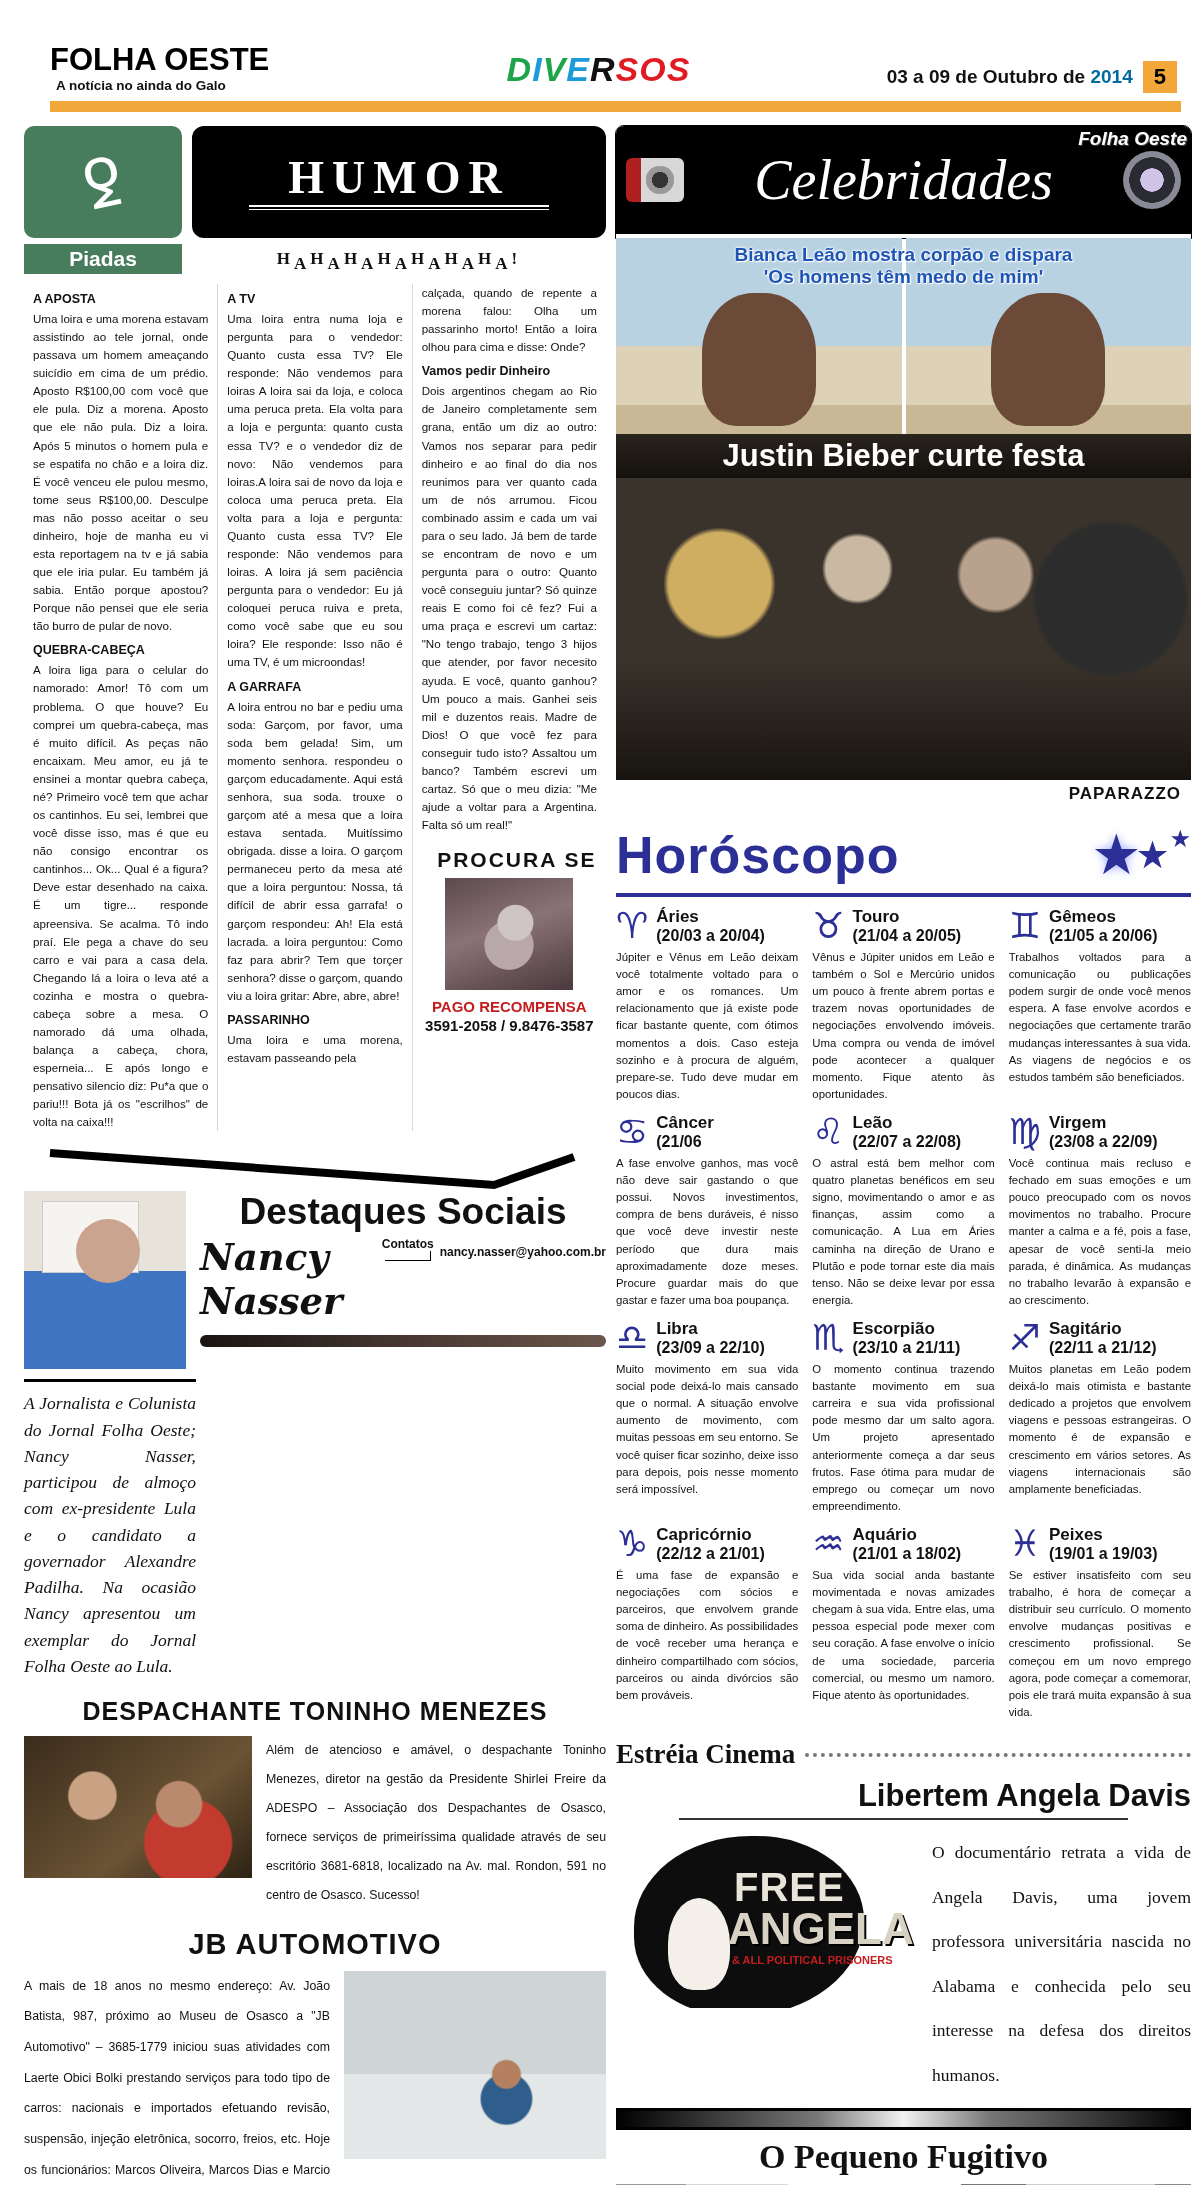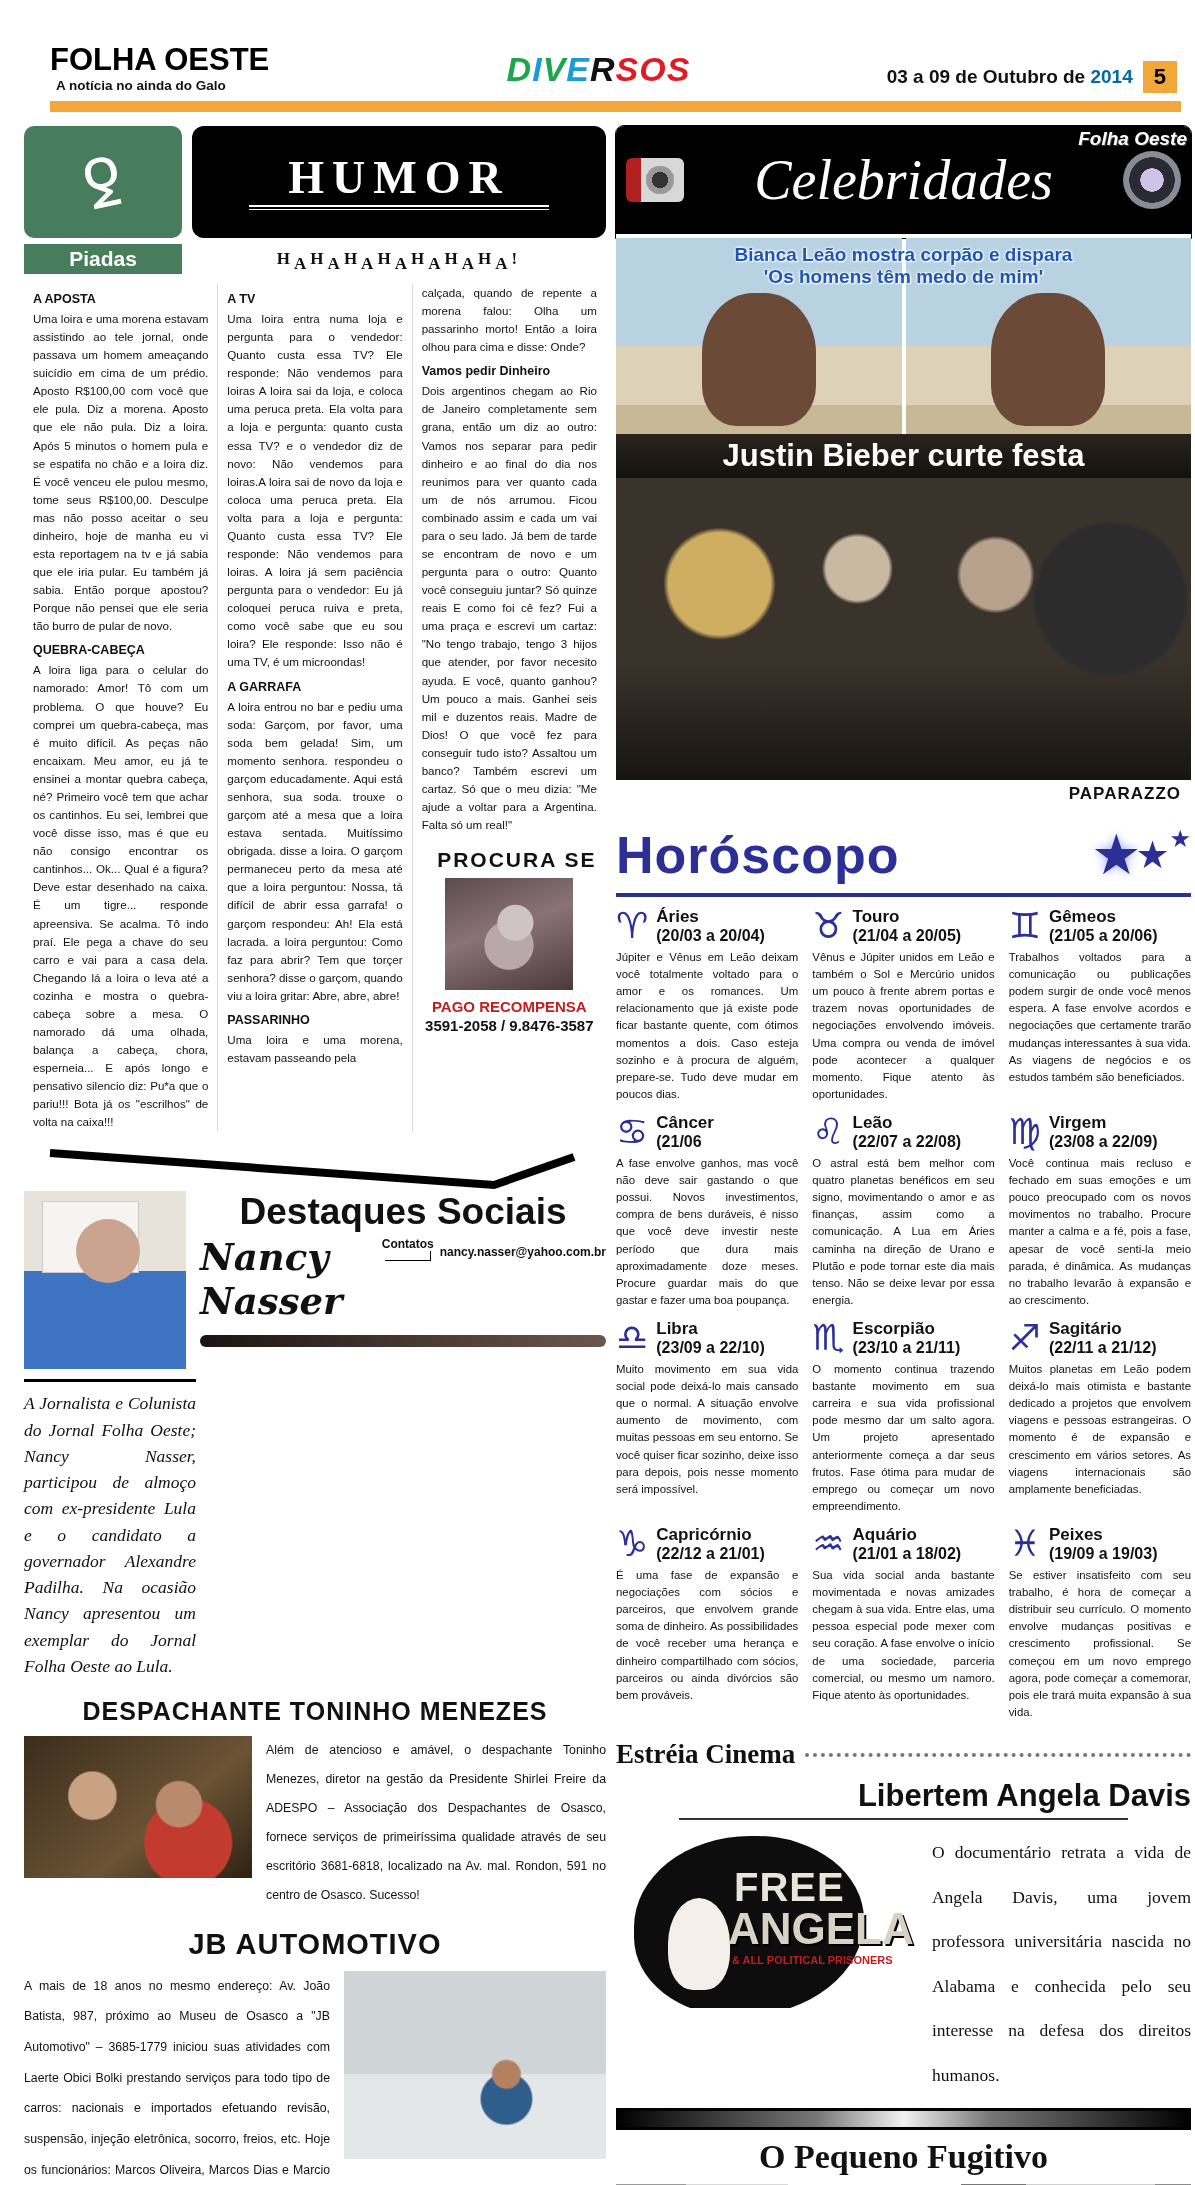--- a/index.html
+++ b/index.html
@@ -368,21 +368,21 @@
           <div class="sign">
             <div class="sign-head">
                 <span class="sign-glyph">♒</span>
                 <span><span class="sign-name">Aquário</span><br><span class="sign-dates">(21/01 a 18/02)</span></span>
               </div>
             <div class="sign-text">Sua vida social anda bastante movimentada e novas amizades chegam à sua vida. Entre elas, uma pessoa especial pode mexer com seu coração. A fase envolve o início de uma sociedade, parceria comercial, ou mesmo um namoro. Fique atento às oportunidades.</div>
           </div>
           <div class="sign">
             <div class="sign-head">
                 <span class="sign-glyph">♓</span>
-                <span><span class="sign-name">Peixes</span><br><span class="sign-dates">(19/09 a 19/03)</span></span>
+                <span><span class="sign-name">Peixes</span><br><span class="sign-dates">(19/01 a 19/03)</span></span>
               </div>
             <div class="sign-text">Se estiver insatisfeito com seu trabalho, é hora de começar a distribuir seu currículo. O momento envolve mudanças positivas e crescimento profissional. Se começou em um novo emprego agora, pode começar a comemorar, pois ele trará muita expansão à sua vida.</div>
           </div>
         </div>
       </div>
 
       <div class="cinema-strip">
         <span class="cinema-strip-title">Estréia Cinema</span>
         <span class="dotted"></span>
       </div>

